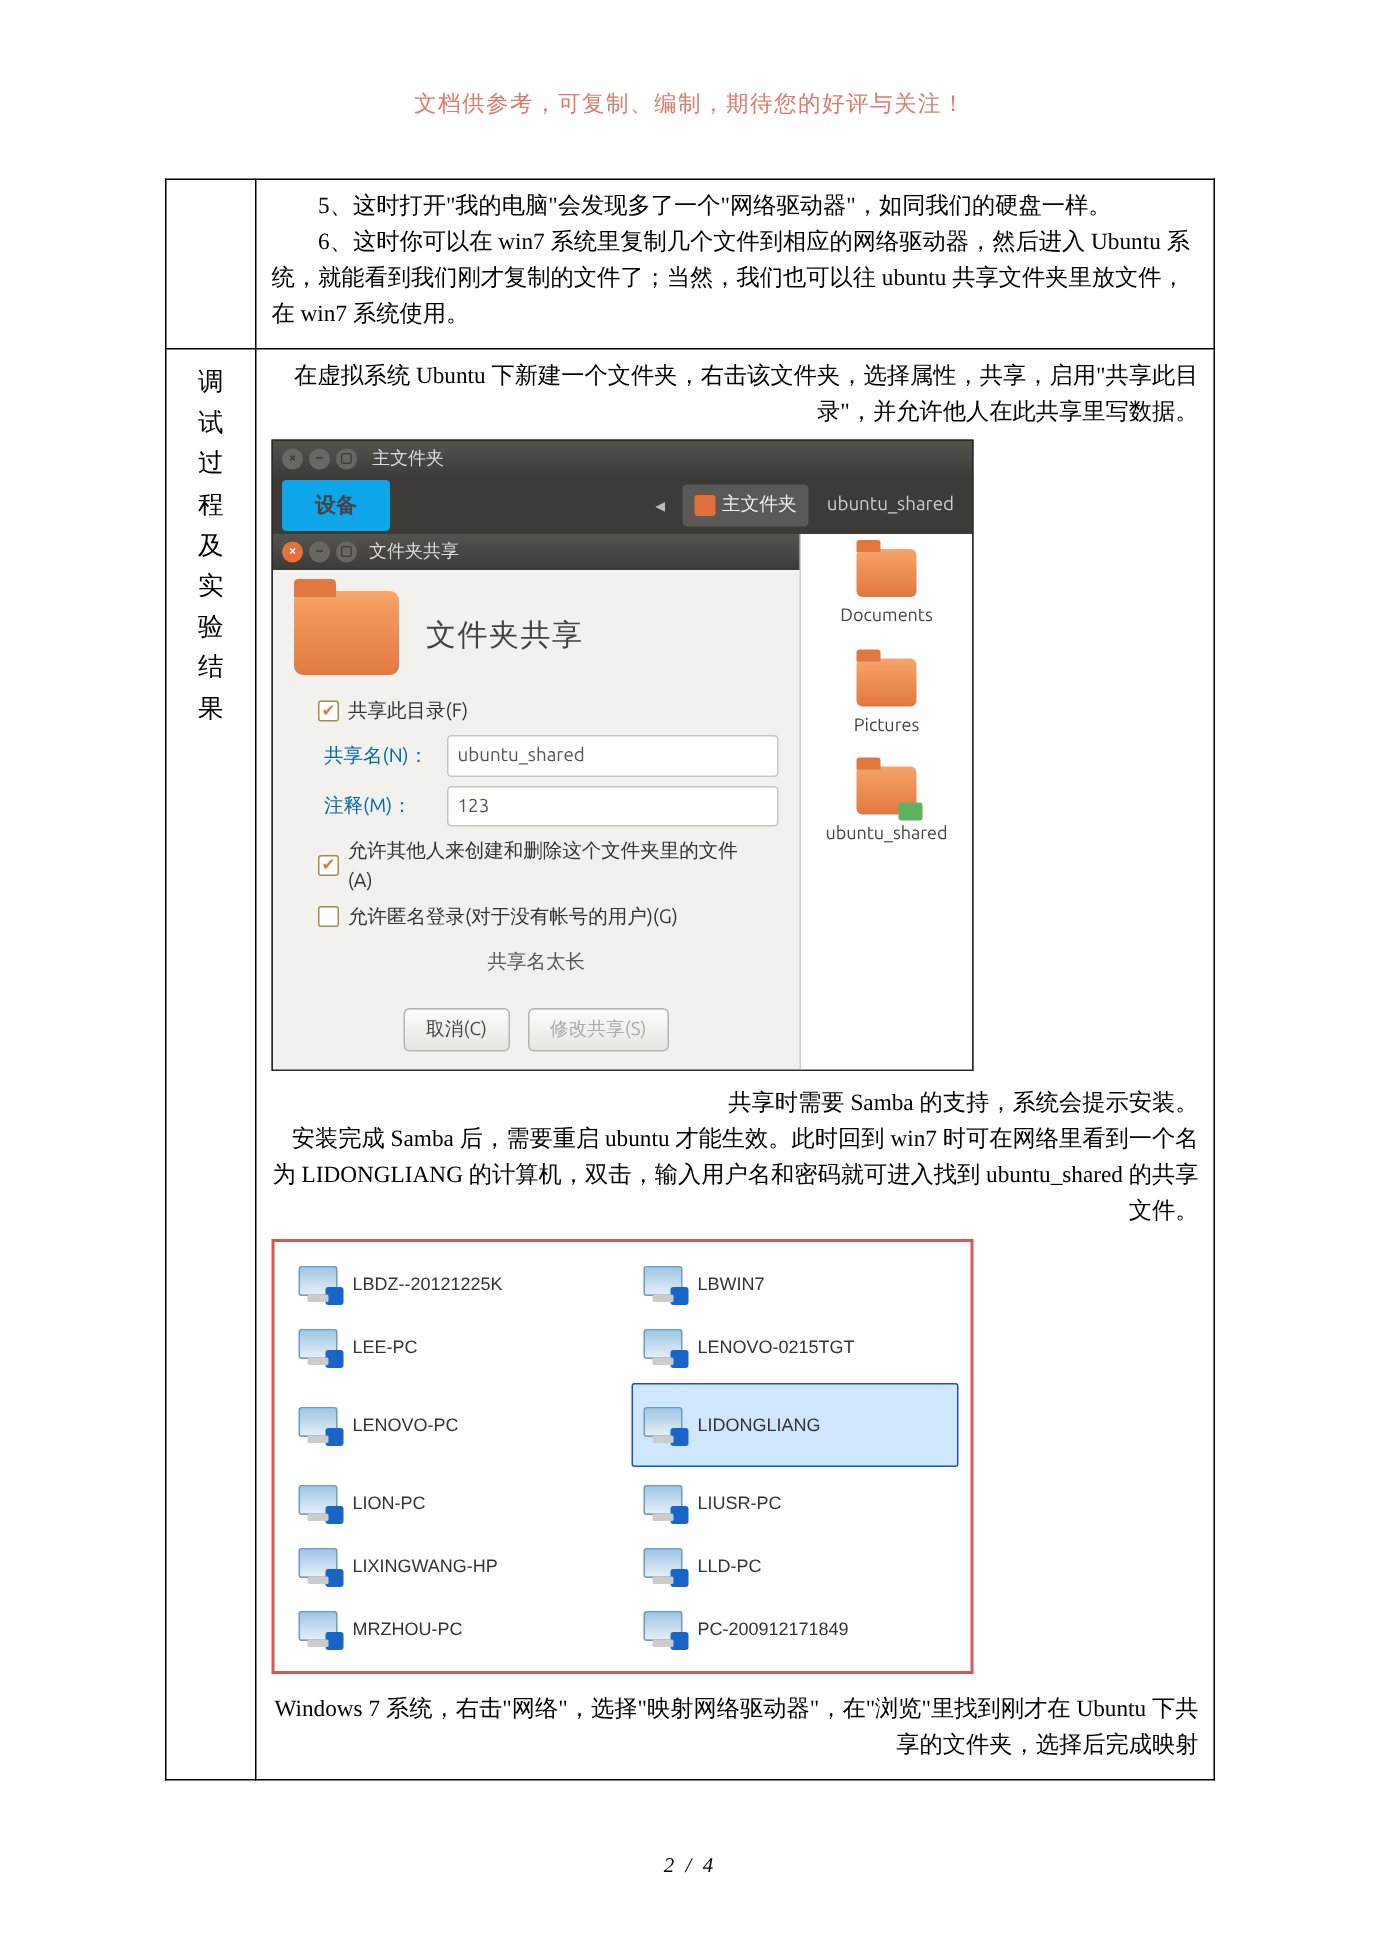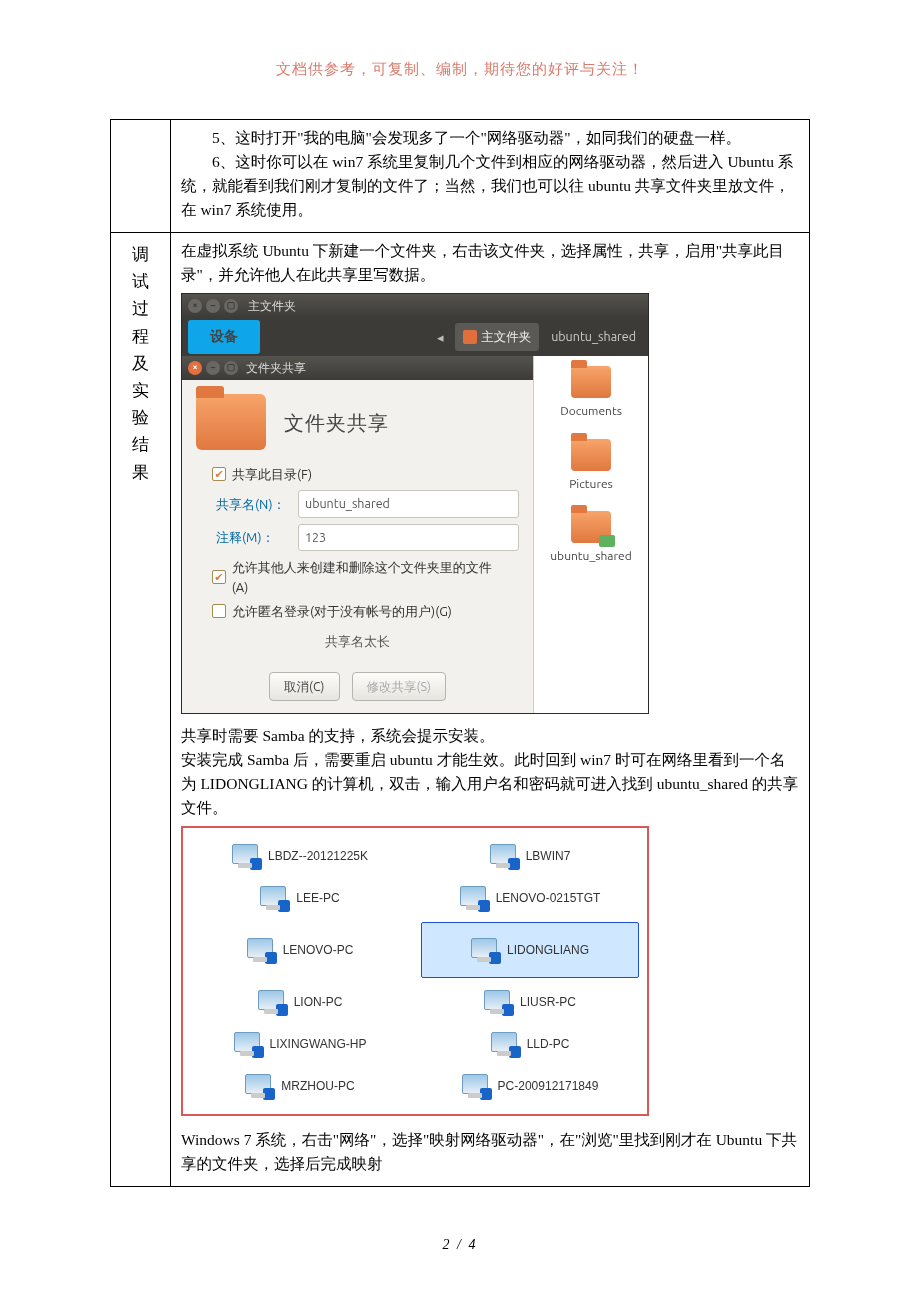--- a/index.html
+++ b/index.html
@@ -36,21 +36,21 @@
     font-size: 17px;
     line-height: 1.6;
   }
   .left-col span { display: block; }
   .content-cell {
     padding: 6px 10px 10px 10px !important;
     line-height: 1.55;
     font-size: 15.5px;
   }
   .content-cell p { margin: 0; text-indent: 2em; }
-  .content-cell p.noindent { text-indent: 0; }
+  .content-cell p.noindent { text-indent: 0; text-align: right; }
 
   
   .ubuntu-wrap {
     margin: 6px 0 10px 0;
     width: 468px;
     background: #3c3b37;
     border: 1px solid #2c2b27;
     font-family: "Ubuntu", "Microsoft YaHei", sans-serif;
     font-size: 13px;
     position: relative;
@@ -171,21 +171,21 @@
     padding: 10px 8px 10px 8px;
     font-family: "Segoe UI","Microsoft YaHei",sans-serif;
     font-size: 12px;
     color:#333;
     margin: 6px 0 12px 0;
     background:#fff;
   }
   .net-grid { display:grid; grid-template-columns: 1fr 1fr; gap:6px 12px;}
   .net-item {
     display:flex; align-items:center; gap:8px;
-    padding:6px 8px; border-radius:2px;justify-content:center;
+    padding:6px 8px; border-radius:2px;
   }
   .net-item.selected { background:#cfe7ff; border:1px solid #1d4ed8; padding:15px 7px;}
   .pc-icon { width:28px; height:24px; position:relative; flex:0 0 28px;}
   .pc-icon::before{
     content:""; position:absolute; left:0; top:0; width:24px;height:18px;
     background:linear-gradient(#9cc7e8,#e6eef5);
     border:1px solid #6d9cc0; border-radius:2px;
   }
   .pc-icon::after{
     content:""; position:absolute; left:6px; bottom:0; width:14px;height:5px;

